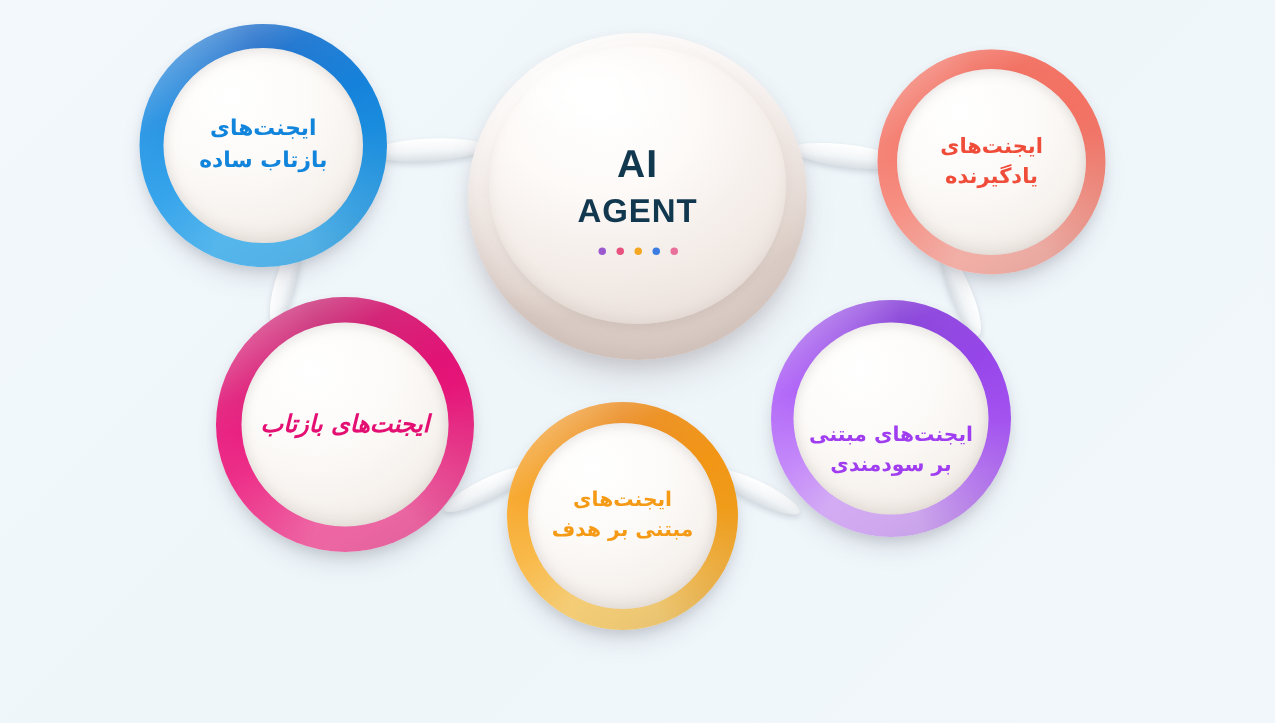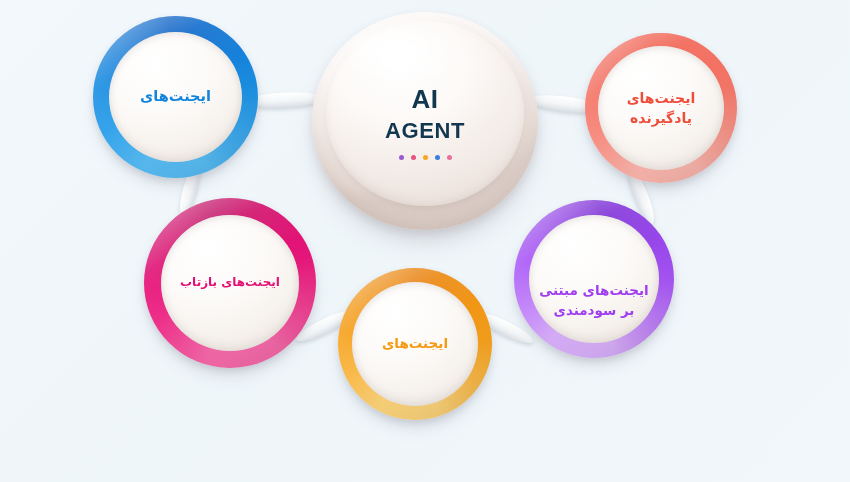--- a/index.html
+++ b/index.html
@@ -28,21 +28,21 @@
     top: 0;
     width: 850px;
     height: 482px;
     pointer-events: none;
   }
 
   
   .center-disc {
     position: absolute;
     left: 312px;
-    top: 12px;
+    top: 22px;
     width: 226px;
     height: 218px;
     border-radius: 50%;
     background:
       radial-gradient(ellipse 78% 62% at 36% 26%, #ffffff 0%, #fbf7f5 34%, #f3ebe7 62%, #e8dcd6 88%, #ded0c9 100%);
     box-shadow:
       0 16px 26px -8px rgba(120,110,120,0.30),
       0 4px 10px rgba(130,120,130,0.16),
       inset 0 -14px 22px -8px rgba(186,168,162,0.55),
       inset 0 10px 18px -6px rgba(255,255,255,0.95);
@@ -165,21 +165,21 @@
   #node-simple-reflex .face    { inset: 16px; }
   #node-learning .face         { inset: 13px; }
   #node-utility .face          { inset: 15px; }
   #node-goal .face             { inset: 14px; }
   #node-model-reflex .face     { inset: 17px; }
 
   #node-simple-reflex .txt  { font-size: 14.5px; }
   #node-learning .txt       { font-size: 14px; }
   #node-utility .txt        { font-size: 13.5px; }
   #node-goal .txt           { font-size: 13.5px; }
-  #node-model-reflex .txt   { font-size: 12px; }
+  #node-model-reflex .txt   { font-size: 16px; font-style: italic; }
 </style>
 </head>
 <body style="background: rgb(240, 247, 251);">
 
 <div id="stage">
 
   <svg id="connectors" viewBox="0 0 850 482">
     <defs>
       <linearGradient id="connGrad" x1="0" y1="0" x2="0" y2="1">
         <stop offset="0%" stop-color="#ffffff"></stop>
@@ -228,20 +228,21 @@
           <span class="dot" style="background: rgb(232, 112, 154);"></span>
         </div>
     </div>
   </div>
 
   <div class="node" id="node-simple-reflex" title="Simple Reflex Agents">
     <div class="ring" style="background: conic-gradient(from 205deg, rgb(88, 189, 245) 0deg, rgb(26, 143, 227) 70deg, rgb(10, 95, 196) 150deg, rgb(26, 143, 227) 235deg, rgb(88, 189, 245) 310deg, rgb(88, 189, 245) 360deg);"></div>
     <div class="face"></div>
     <div class="txt" style="color: rgb(17, 132, 220);">
       <span>ایجنت‌های</span>
+      <span>بازتاب ساده</span>
     </div>
   </div>
 
   <div class="node" id="node-learning" title="Learning Agents">
     <div class="ring" style="background: conic-gradient(from 200deg, rgb(251, 182, 173) 0deg, rgb(244, 120, 106) 70deg, rgb(239, 90, 73) 150deg, rgb(244, 120, 106) 235deg, rgb(251, 182, 173) 310deg, rgb(251, 182, 173) 360deg);"></div>
     <div class="face"></div>
     <div class="txt" style="color: rgb(240, 76, 58);">
       <span>ایجنت‌های</span>
       <span>یادگیرنده</span>
     </div>
@@ -254,20 +255,21 @@
       <span>ایجنت‌های مبتنی</span>
       <span>بر سودمندی</span>
     </div>
   </div>
 
   <div class="node" id="node-goal" title="Goal-Based Agents">
     <div class="ring" style="background: conic-gradient(from 210deg, rgb(252, 211, 122) 0deg, rgb(246, 160, 26) 70deg, rgb(232, 128, 12) 150deg, rgb(246, 160, 26) 235deg, rgb(252, 211, 122) 310deg, rgb(252, 211, 122) 360deg);"></div>
     <div class="face"></div>
     <div class="txt" style="color: rgb(245, 154, 20);">
       <span>ایجنت‌های</span>
+      <span>مبتنی بر هدف</span>
     </div>
   </div>
 
   <div class="node" id="node-model-reflex" title="Model-Based Reflex Agents">
     <div class="ring" style="background: conic-gradient(from 195deg, rgb(248, 107, 171) 0deg, rgb(232, 21, 122) 70deg, rgb(192, 10, 96) 150deg, rgb(232, 21, 122) 235deg, rgb(248, 107, 171) 310deg, rgb(248, 107, 171) 360deg);"></div>
     <div class="face"></div>
     <div class="txt" style="color: rgb(227, 15, 114);">
       <span>ایجنت‌های بازتاب</span>
     </div>
   </div>

